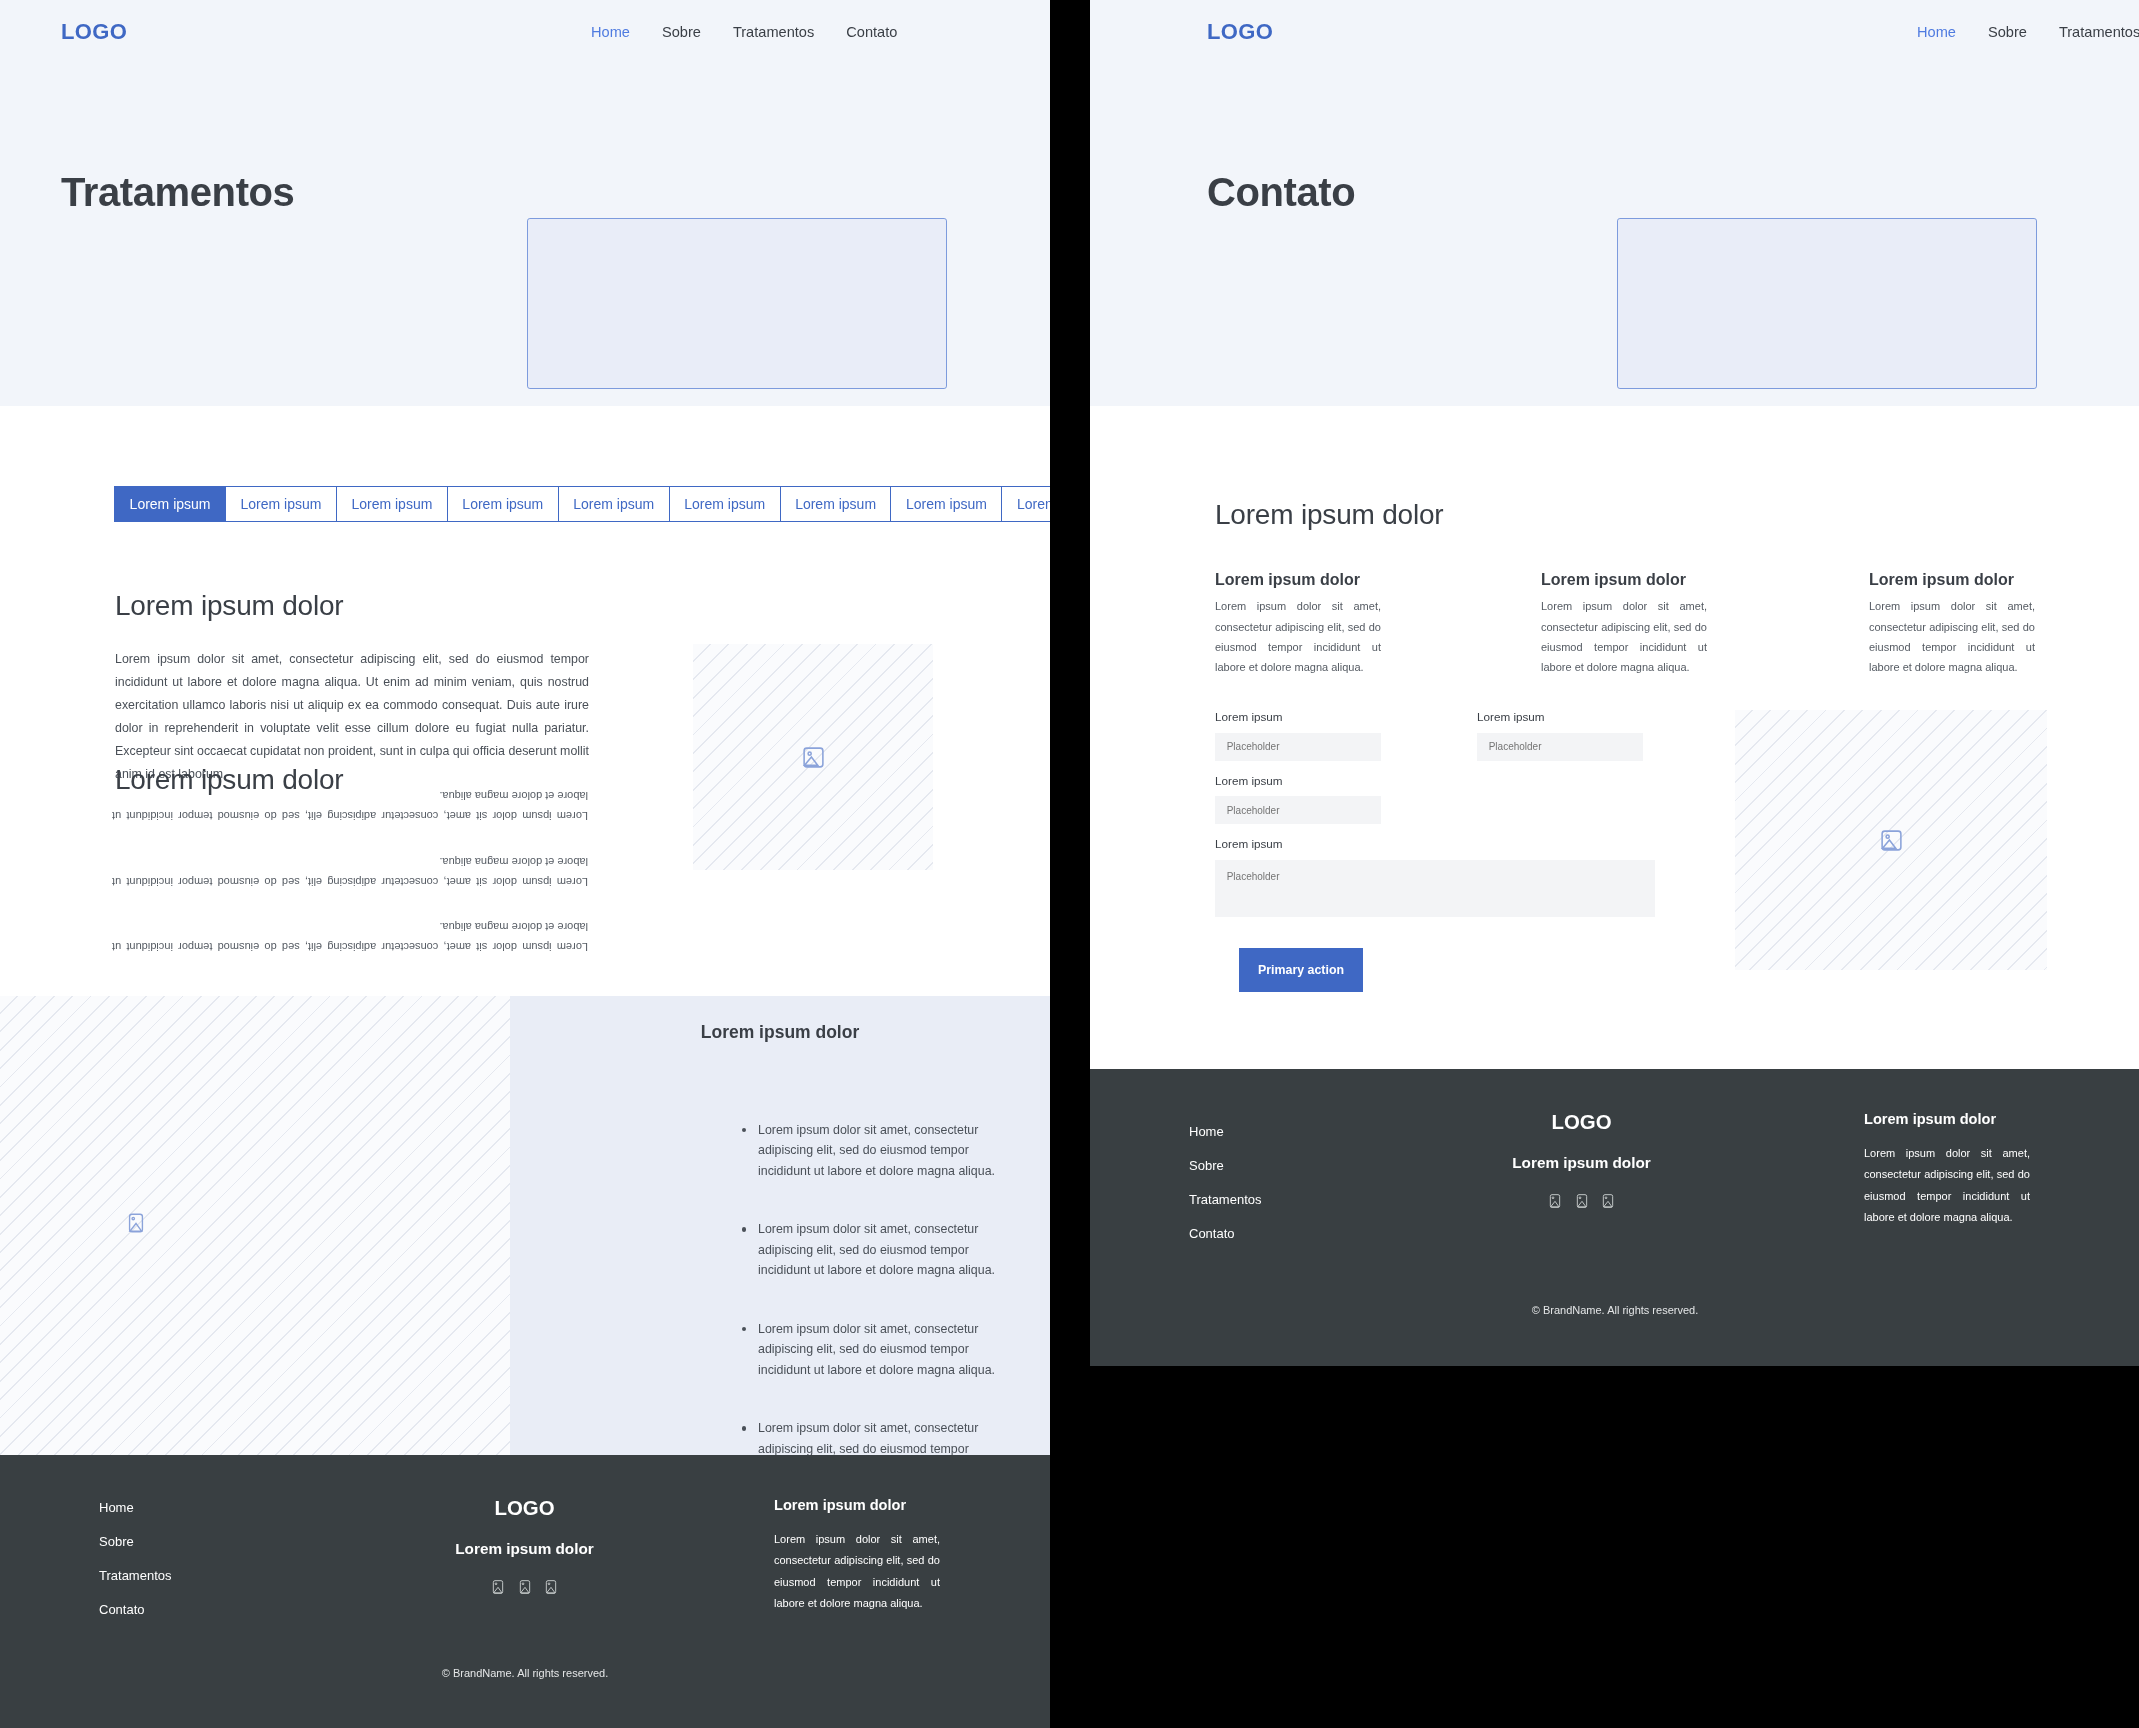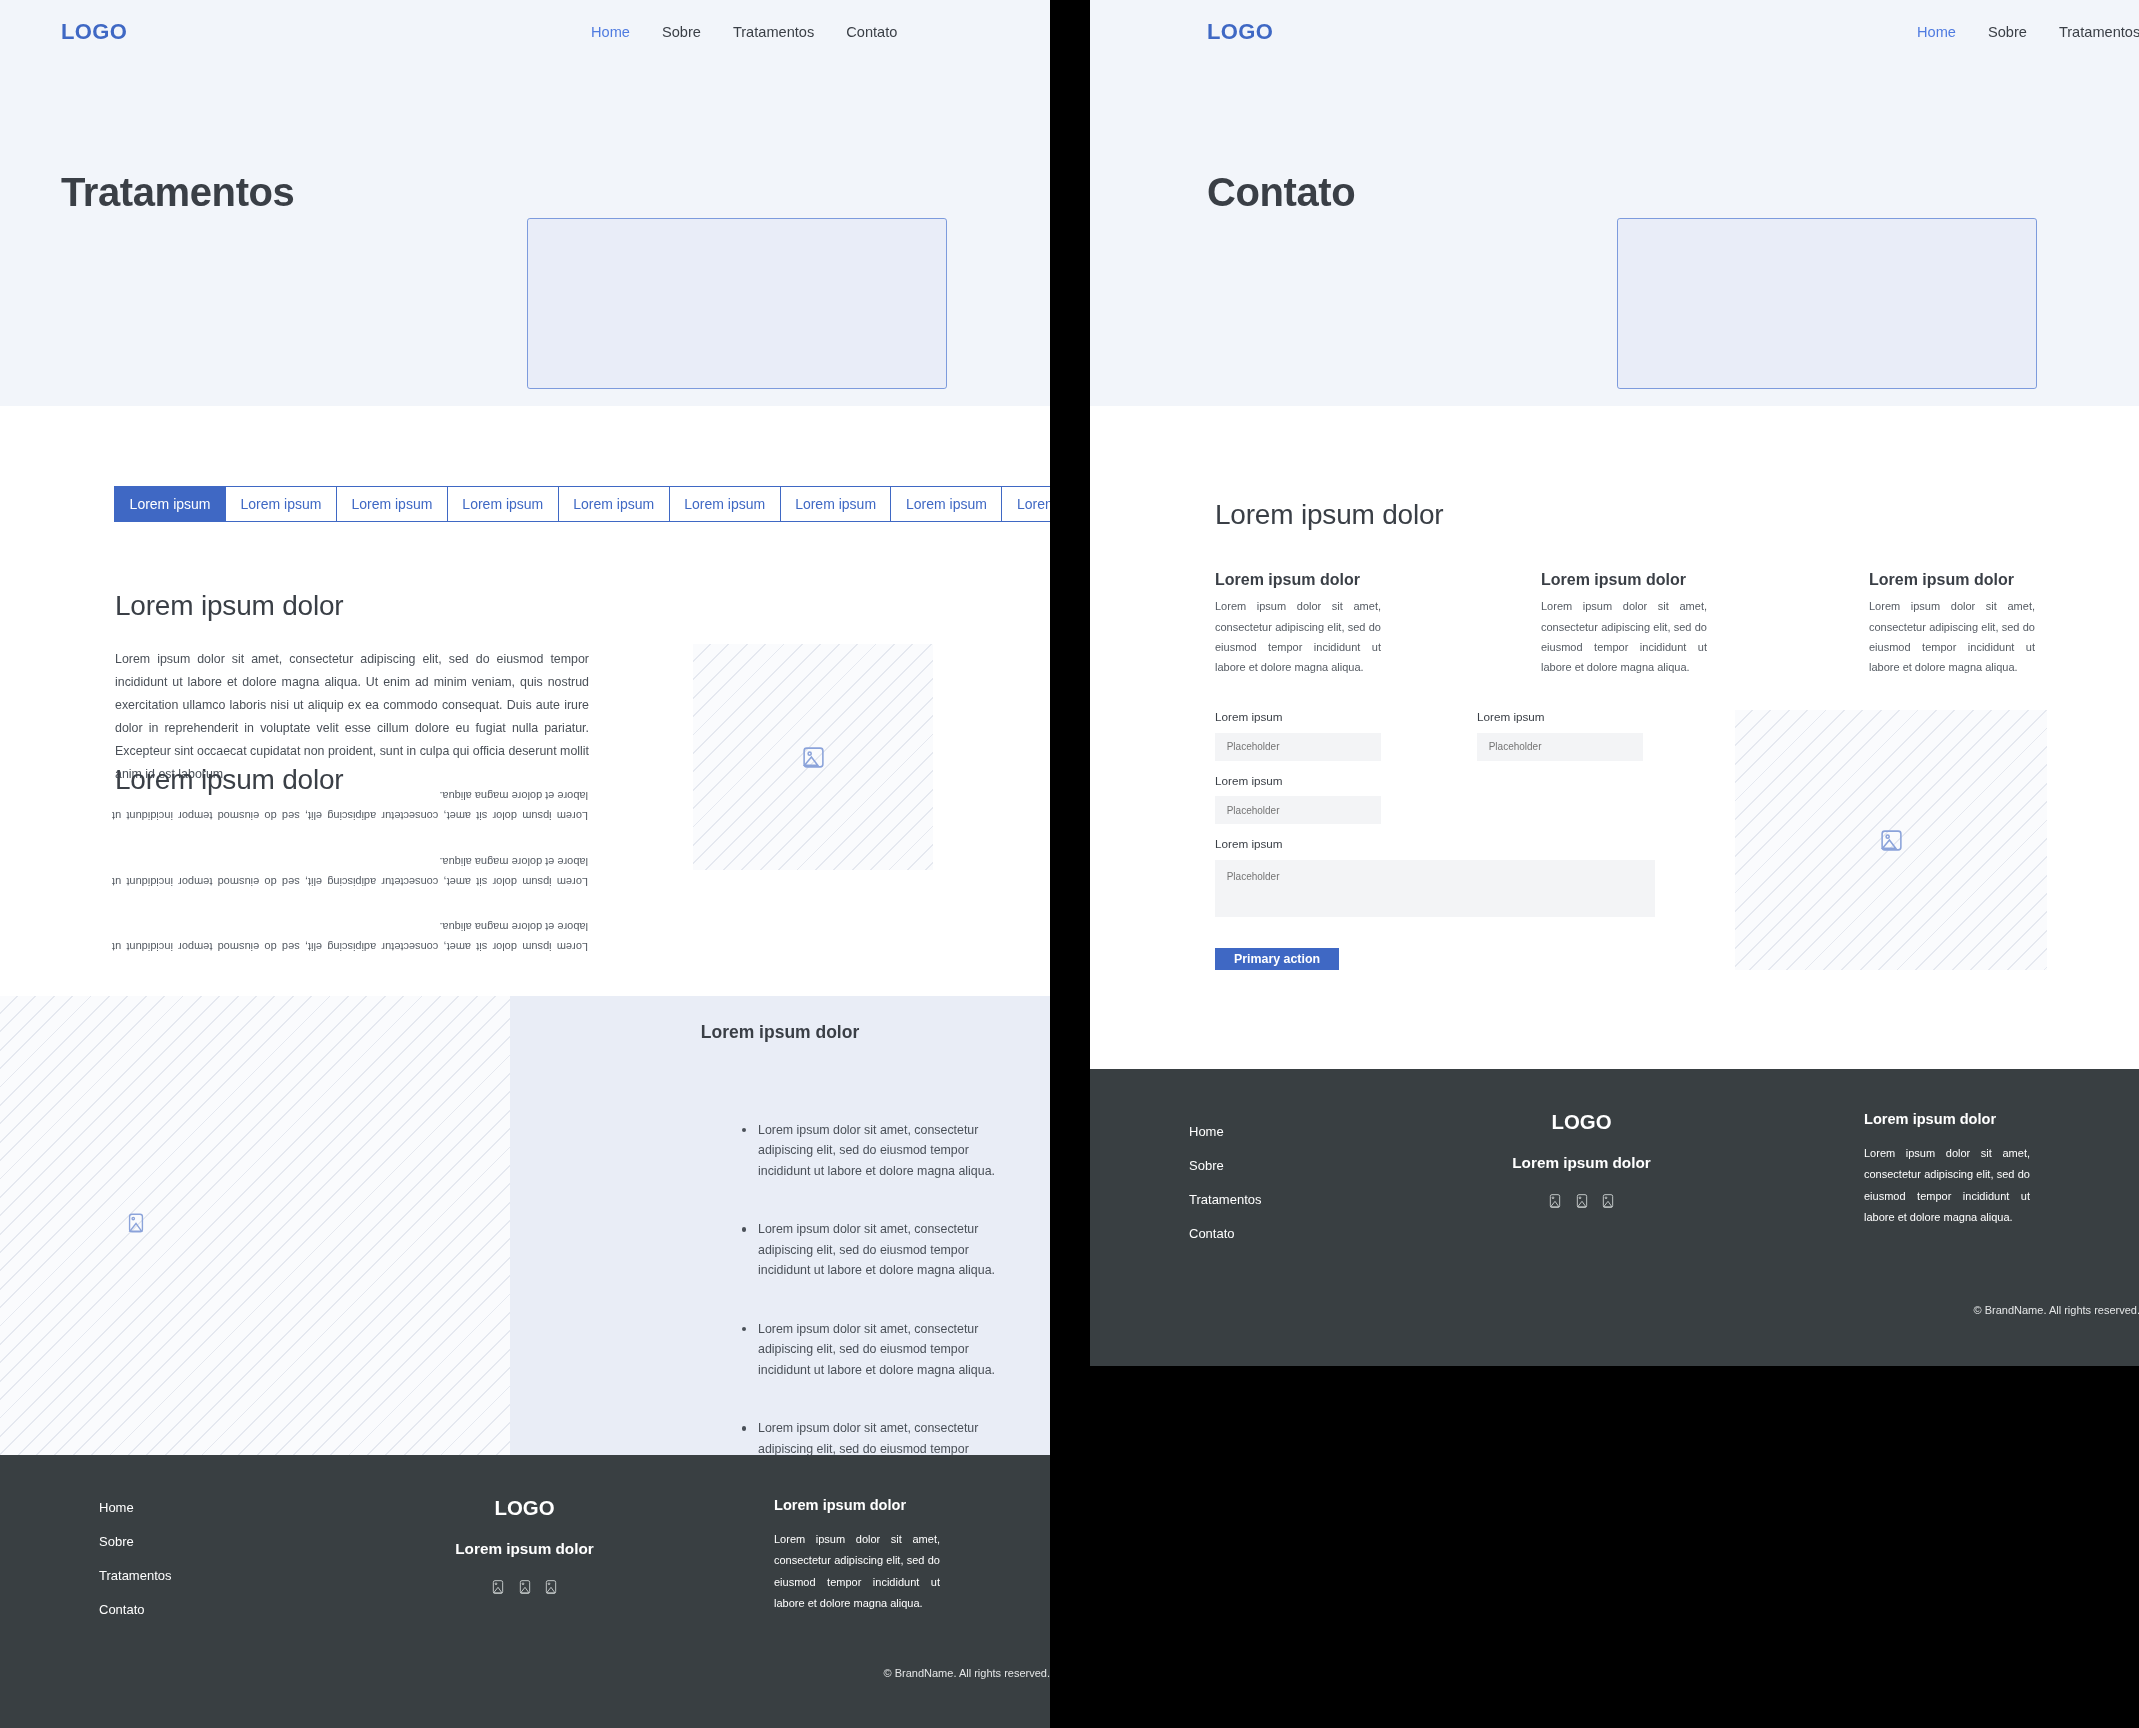--- a/index.html
+++ b/index.html
@@ -172,22 +172,23 @@
     resize: none;
     line-height: 1.4;
   }
   .btn-primary {
     background: #3f68c4;
     color: #ffffff;
     border: 0;
     font-family: "Liberation Sans", sans-serif;
     font-size: 12.4px;
     font-weight: 700;
-    padding: 4px 19px;
+    padding: 15px 19px;
     cursor: pointer;
+    margin-left: 24px;
   }
 
   
   .list-panel { background: #e9edf6; }
   .bullets { list-style: none; margin: 0; padding: 0; }
   .bullets li {
     position: relative;
     padding-left: 19px;
     font-size: 12.4px;
     line-height: 1.65;
@@ -235,21 +236,21 @@
   }
   .footer-p {
     font-size: 11px;
     line-height: 1.95;
     color: #ffffff;
     text-align: justify;
   }
   .footer-copy {
     font-size: 11px;
     color: #e4e6e7;
-    text-align: right;
+    text-align: center;
   }
   .social-row {
     display: flex;
     justify-content: center;
     gap: 10.2px;
   }
 </style>
 </head>
 <body>
 

